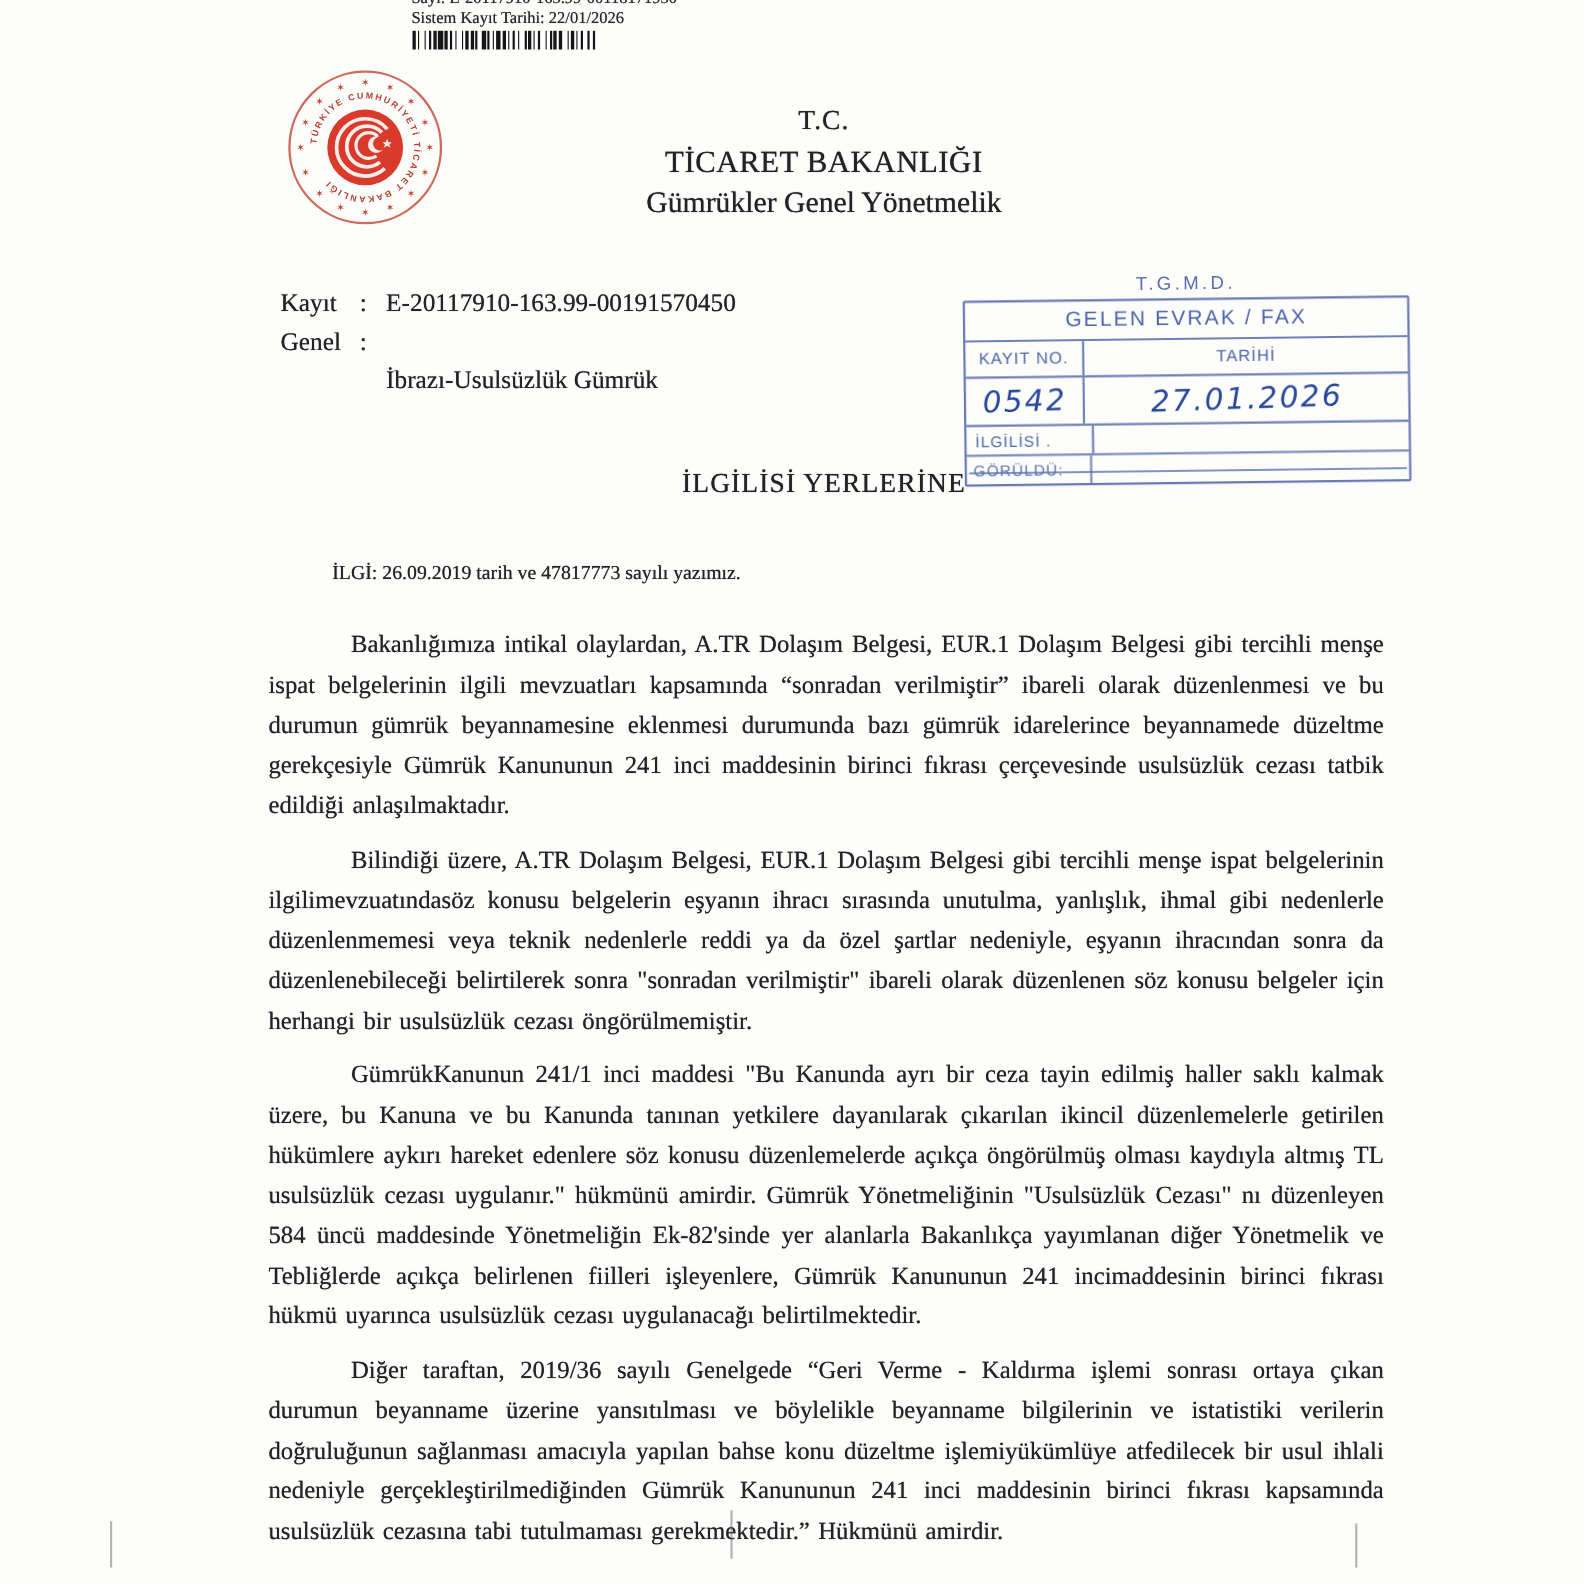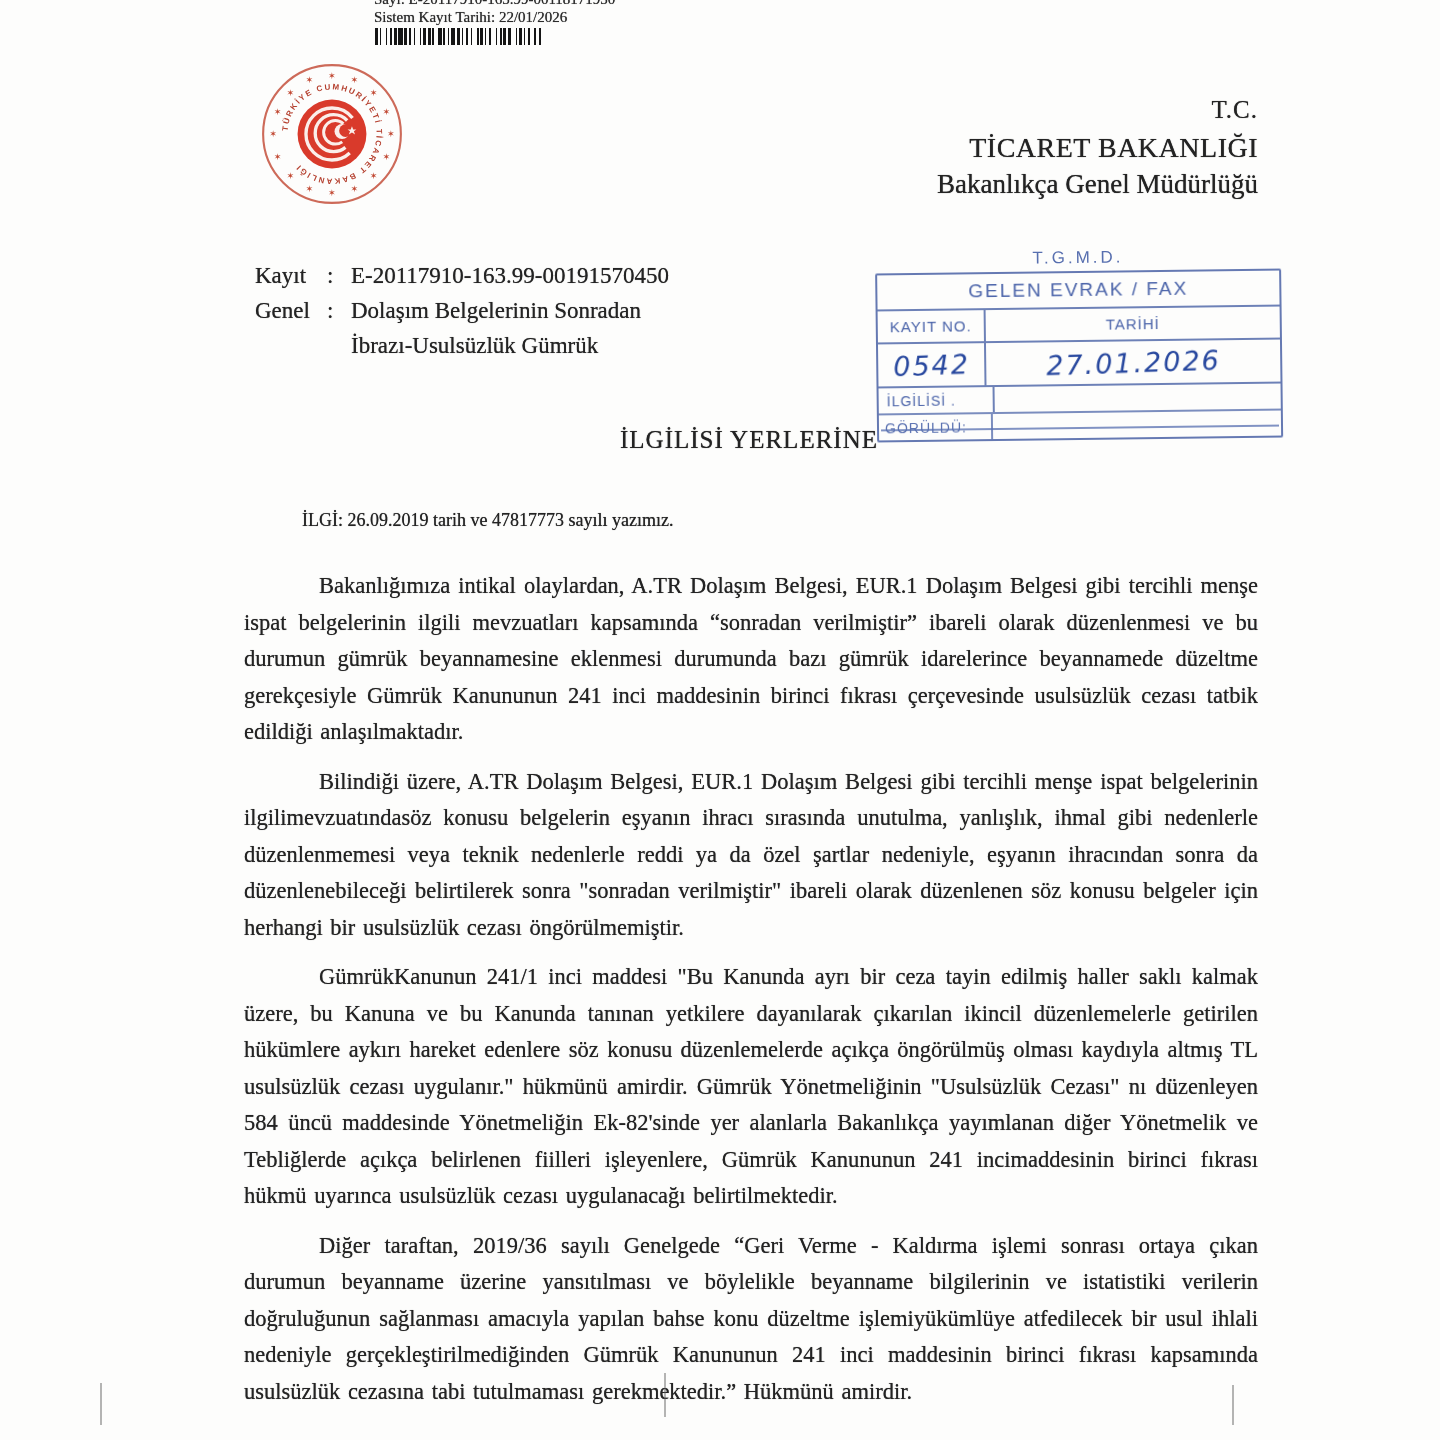--- a/index.html
+++ b/index.html
@@ -10,21 +10,21 @@
     color:#232323;
   }
   
   .top-meta{position:absolute; left:374px; top:-10px; font-size:15px; line-height:18px;
     color:#2b2b2b; text-shadow:0 0 .7px rgba(40,40,40,.8); filter:blur(.2px);}
   .barcode{position:absolute; left:375px; top:28px; height:17px; display:flex; align-items:stretch;}
   .barcode span{display:block; height:100%; background:#151515;}
   
   .emblem{position:absolute; left:246px; top:50px;}
   
-  .letterhead{position:absolute; left:240px; top:96px; width:1018px; text-align:right;
+  .letterhead{position:absolute; left:240px; top:96px; width:1018px; text-align:center;
     text-shadow:0 0 .8px rgba(25,25,25,.85);}
   .lh-tc{font-size:25px; letter-spacing:1px;}
   .lh-ministry{font-size:28px; margin-top:8px; letter-spacing:.5px;}
   .lh-directorate{font-size:27px; margin-top:5px;}
   
   .ref-block{position:absolute; left:255px; top:258px; font-size:23px; line-height:35px;
     text-shadow:0 0 .7px rgba(35,35,35,.8);}
   .ref-row{display:grid; grid-template-columns:72px 24px auto;}
   .ref-cont{display:grid; grid-template-columns:96px auto;}
   .ref-cont .spacer{}
@@ -178,33 +178,32 @@
     <circle cx="102" cy="99" r="22" fill="none" stroke="#fbeeea" stroke-width="4" pathLength="100" stroke-dasharray="74 26" stroke-dashoffset="-14"></circle>
     <circle cx="104" cy="98" r="14" fill="none" stroke="#fbeeea" stroke-width="3.5" pathLength="100" stroke-dasharray="72 28" stroke-dashoffset="-15"></circle>
     <circle cx="112" cy="97" r="9" fill="#fbeeea"></circle>
     <circle cx="116" cy="96" r="7.5" fill="#d93a2b"></circle>
     <polygon points="124,90 126,95 131,95 127,98 129,103 124,100 119,103 121,98 117,95 122,95" fill="#fbeeea" transform="scale(.75) translate(41,31)"></polygon>
   </svg>
 
   <div class="letterhead">
     <div class="lh-tc">T.C.</div>
     <div class="lh-ministry">TİCARET BAKANLIĞI</div>
-    <div class="lh-directorate">Bakanlıkça Genel Müdürlüğü</div>
+    <div class="lh-directorate">Gümrükler Genel Yönetmelik</div>
   </div>
 
   <div class="ref-block">
     <div class="ref-row">
       <span>Kayıt</span>
       <span>:</span>
       <span>E-20117910-163.99-00191570450</span>
     </div>
     <div class="ref-row">
       <span>Genel</span>
       <span>:</span>
-      <span>Dolaşım Belgelerinin Sonradan</span>
     </div>
     <div class="ref-cont">
       <span class="spacer"></span>
       <span>İbrazı-Usulsüzlük Gümrük</span>
     </div>
   </div>
 
   <div class="stamp-wrap">
     <div class="stamp-agency">T.G.M.D.</div>
     <div class="stamp-box">

